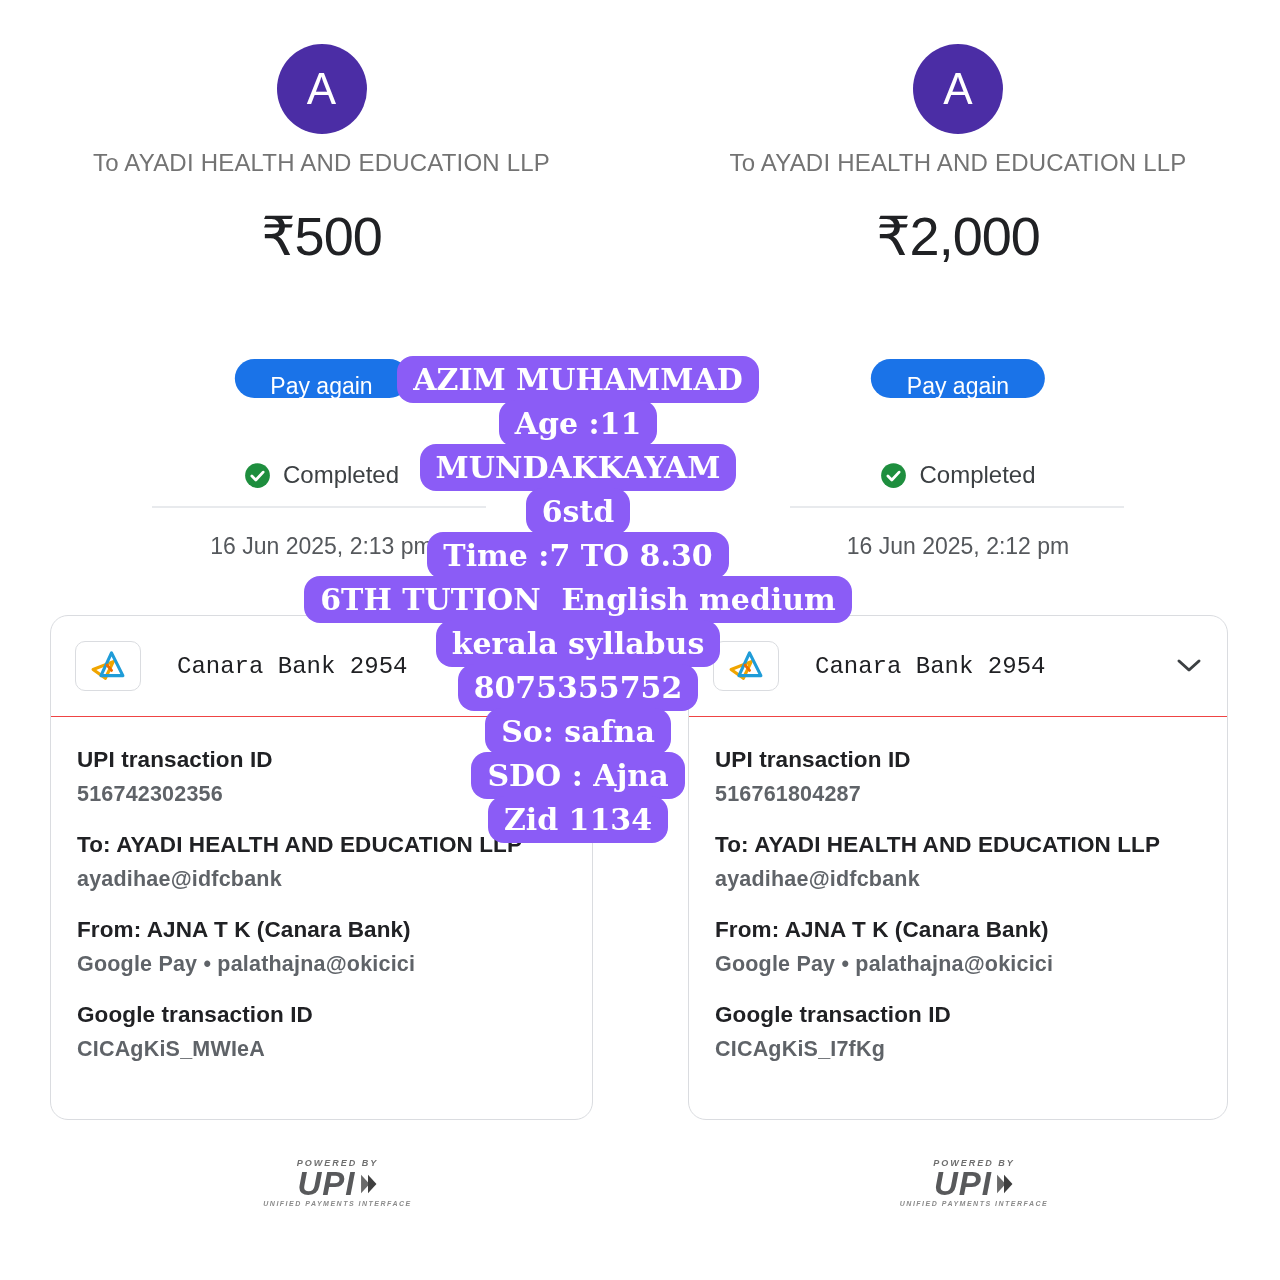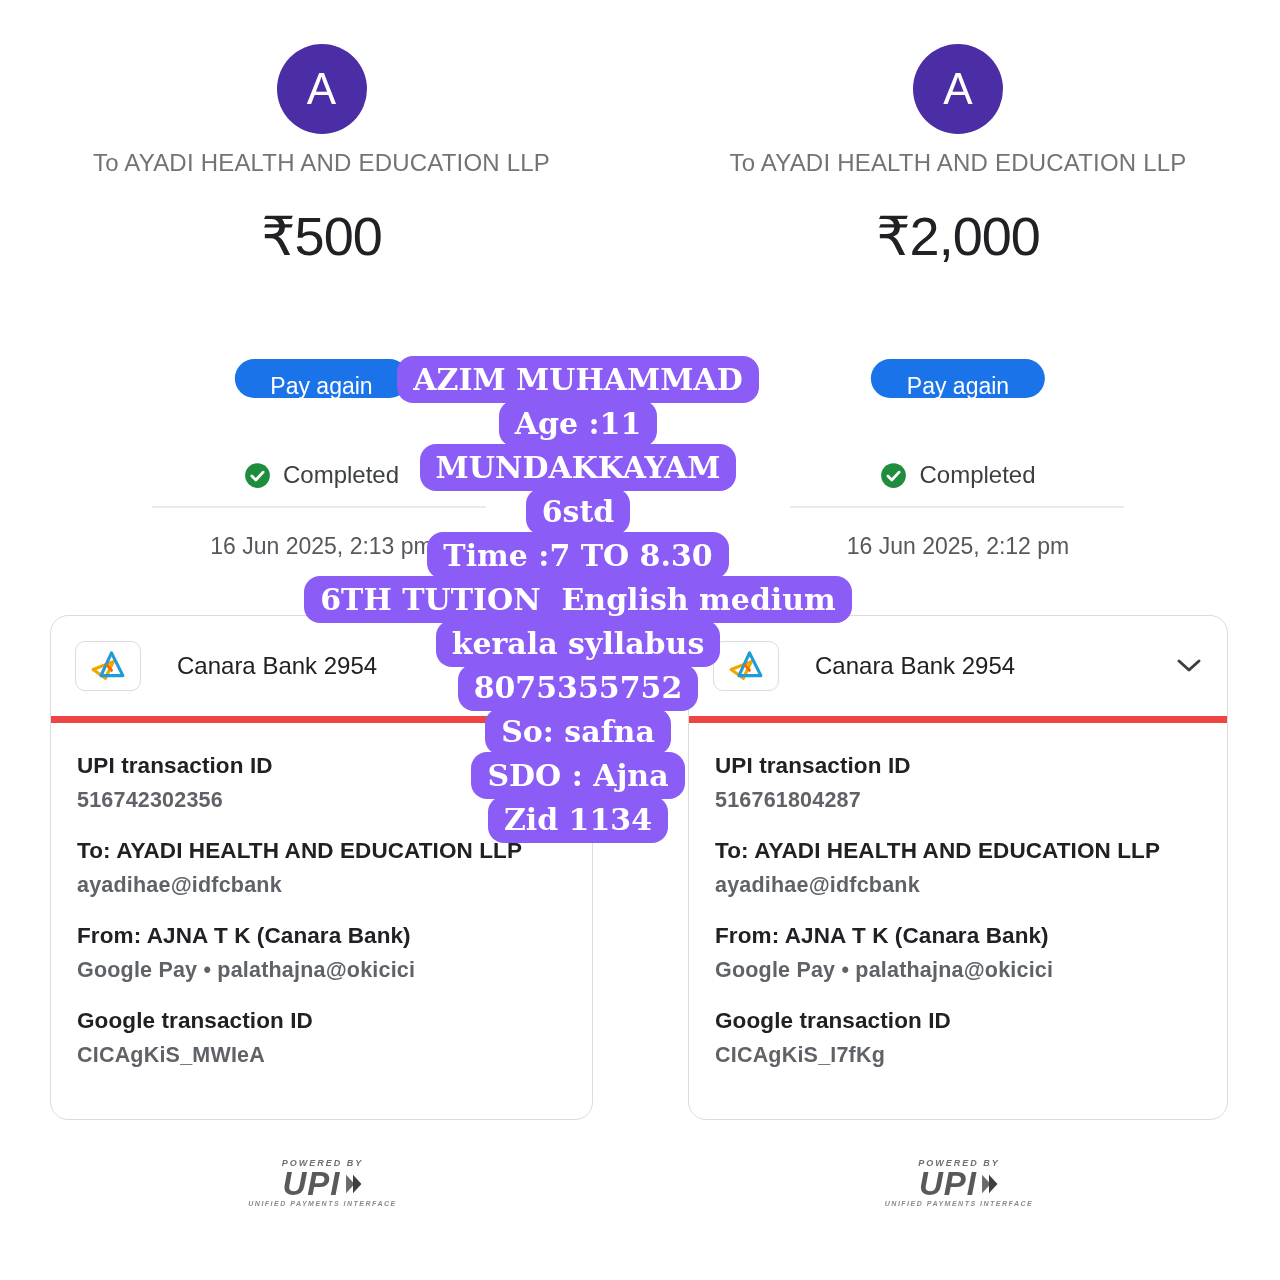--- a/index.html
+++ b/index.html
@@ -34,32 +34,32 @@
   .sec-divider{position:absolute;top:506px;left:102px;width:334px;height:0;
     border-top:2px solid #e8eaed;}
 
   .txn-date{position:absolute;top:533px;left:0;width:100%;text-align:center;
     font-size:23px;color:#55585c;}
 
   
   .card{position:absolute;top:615px;left:0;right:0;height:505px;
     border:1.5px solid #dadce0;border-radius:18px;background:#fff;box-sizing:border-box;}
   .card-header{height:100px;display:flex;align-items:center;padding:0 24px;
-    border-bottom:7px solid #ef4444;}
+    border-bottom:1px solid #ef4444;font-family:Liberation Mono, monospace;}
   .logo-box{width:64px;height:48px;border:1px solid #dadce0;border-radius:10px;
     display:flex;align-items:center;justify-content:center;flex:0 0 auto;background:#fff;}
   .bank-name{margin-left:36px;font-size:24px;color:#202124;font-weight:500;}
   .chevron{margin-left:auto;display:flex;align-items:center;cursor:pointer;}
   .card-body{padding:30px 26px 0 26px;}
   .d-row{margin-bottom:25px;}
   .d-label{font-size:22.5px;color:#202124;font-weight:600;margin-bottom:9px;letter-spacing:0.1px;}
   .d-value{font-size:21.5px;color:#5f6368;letter-spacing:0.2px;font-weight:bold;}
 
   
-  .upi-footer{position:absolute;top:1158px;left:1px;width:100%;text-align:center;color:#6a6a6a;}
+  .upi-footer{position:absolute;top:1158px;left:16px;width:100%;text-align:center;color:#6a6a6a;}
   .upi-powered{font-size:9px;font-weight:700;font-style:italic;letter-spacing:2px;color:#6f6f6f;}
   .upi-brand-row{display:flex;align-items:center;justify-content:center;gap:2px;margin-top:1px;}
   .upi-brand{font-size:33px;font-weight:800;font-style:italic;color:#58595b;letter-spacing:1px;line-height:30px;}
   .upi-tagline{font-size:7px;font-weight:700;font-style:italic;letter-spacing:1.5px;color:#8a8a8a;margin-top:1px;}
 
   
   .overlay{position:absolute;top:356px;left:0;width:1156px;
     display:flex;flex-direction:column;align-items:center;z-index:5;}
   .ov-pill{background:#8b5cf6;color:#ffffff;
     font-family:"DejaVu Serif","Liberation Serif",serif;font-weight:700;

